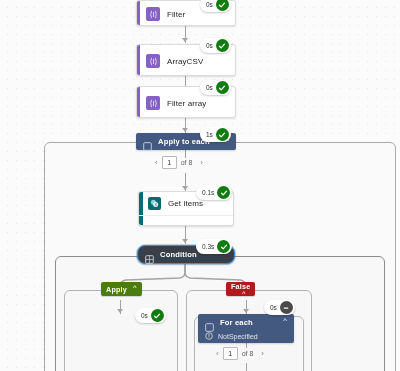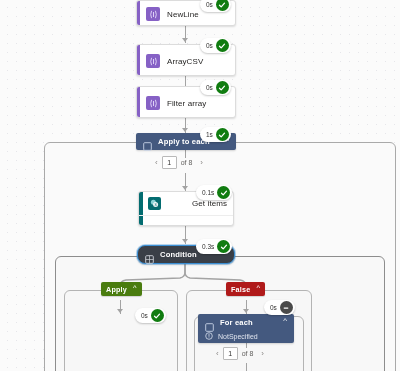--- a/index.html
+++ b/index.html
@@ -191,21 +191,21 @@
   <div class="conn v" style="left:246px;top:363px;height:8px;"></div>
 
   <div class="card" style="left:136px;top:0px;width:100px;height:26px;">
     <div class="accent" style="background:#8661c5;"></div>
     <div class="row">
       <span class="ic" style="background:#8661c5;">
         <svg width="9" height="9" viewBox="0 0 9 9">
             <path d="M2.4 1.2 Q0.9 4.5 2.4 7.8 M6.6 1.2 Q8.1 4.5 6.6 7.8 M4.5 2.4 V6.6" stroke="#e7dcfb" stroke-width="0.9" fill="none" stroke-linecap="round"></path>
           </svg>
       </span>
-      <span class="title">NewLine</span>
+      <span class="title">Filter</span>
     </div>
   </div>
   <div class="pill" style="left:200px;top:-3px;">
     <span class="t">0s</span>
     <span class="badge ok">
       <svg width="8" height="8" viewBox="0 0 8 8">
           <path d="M1.5 4.2 L3.2 5.9 L6.5 2.2" stroke="#fff" stroke-width="1.25" fill="none" stroke-linecap="round" stroke-linejoin="round"></path>
         </svg>
     </span>
   </div>
@@ -271,21 +271,21 @@
   </div>
   <div class="pager" style="left:151px;top:156px;">
     <span class="ar">‹</span>
     <span class="box">1</span>
     <span class="of">of 8</span>
     <span class="ar">›</span>
   </div>
 
   <div class="card" style="left:138px;top:191px;width:96px;height:35px;">
     <div class="accent" style="background:#036c70;width:4px;"></div>
-    <div class="row" style="height:23px;gap:24px;">
+    <div class="row" style="height:23px;">
       <span class="ic" style="background:#036c70;width:13px;height:13px;">
         <svg width="9" height="9" viewBox="0 0 9 9">
             <circle cx="3.4" cy="3.2" r="2.5" fill="#8ad3d6"></circle>
             <circle cx="5.6" cy="5.4" r="2.5" fill="#ffffff" opacity="0.92"></circle>
             <text x="4.4" y="7" font-size="3.4" fill="#036c70" font-family="sans-serif">S</text>
           </svg>
       </span>
       <span class="title">Get items</span>
     </div>
     <div class="foot">
@@ -334,21 +334,21 @@
 
   <div class="pill" style="left:135px;top:308px;">
     <span class="t">0s</span>
     <span class="badge ok">
       <svg width="8" height="8" viewBox="0 0 8 8">
           <path d="M1.5 4.2 L3.2 5.9 L6.5 2.2" stroke="#fff" stroke-width="1.25" fill="none" stroke-linecap="round" stroke-linejoin="round"></path>
         </svg>
     </span>
   </div>
 
-  <div class="branch f" style="left:226px;top:282px;">
+  <div class="branch f" style="left:226px;top:282px;flex-direction:column;">
     <span class="bt">False</span>
     <span class="bc">^</span>
   </div>
 
   <div class="schead" style="left:198px;top:314px;width:96px;height:29px;">
     <div class="hrow" style="height:16px;text-align:center;">
       <span class="hic">
         <svg width="9" height="9" viewBox="0 0 9 9">
             <rect x="0.7" y="0.7" width="7.6" height="7.6" rx="1" fill="none" stroke="#c7d2e6" stroke-width="0.9"></rect>
           </svg>

